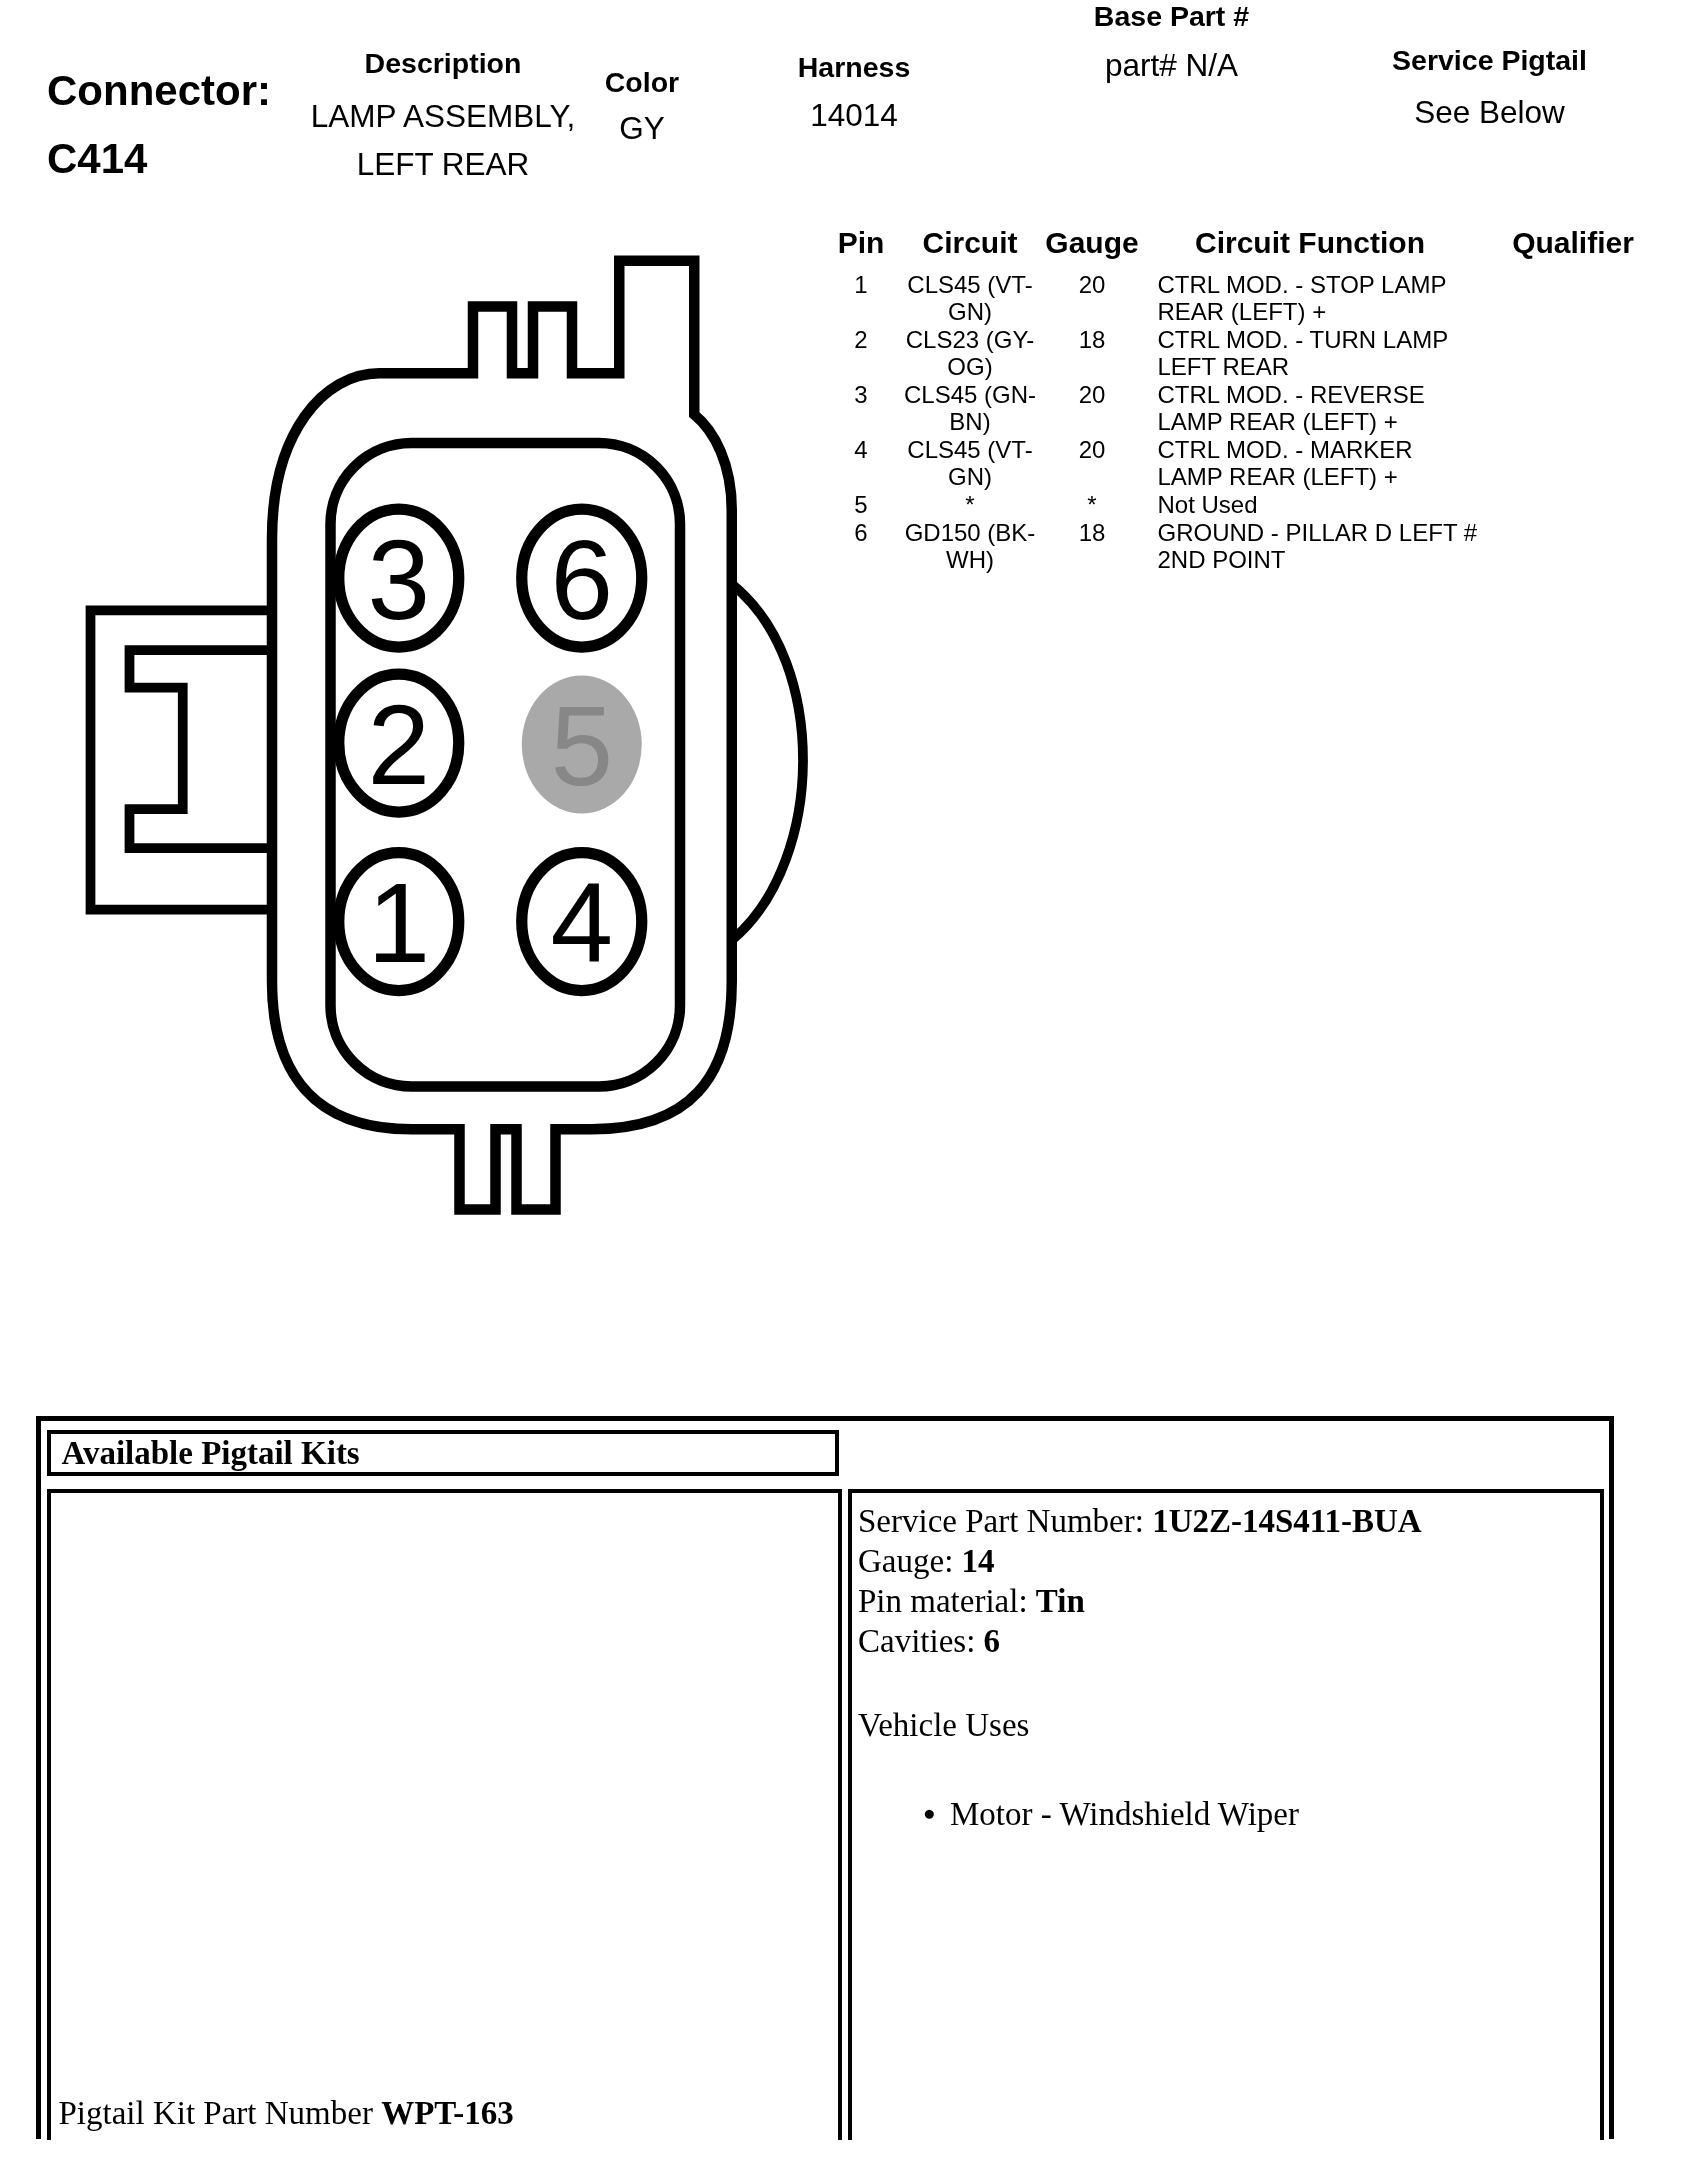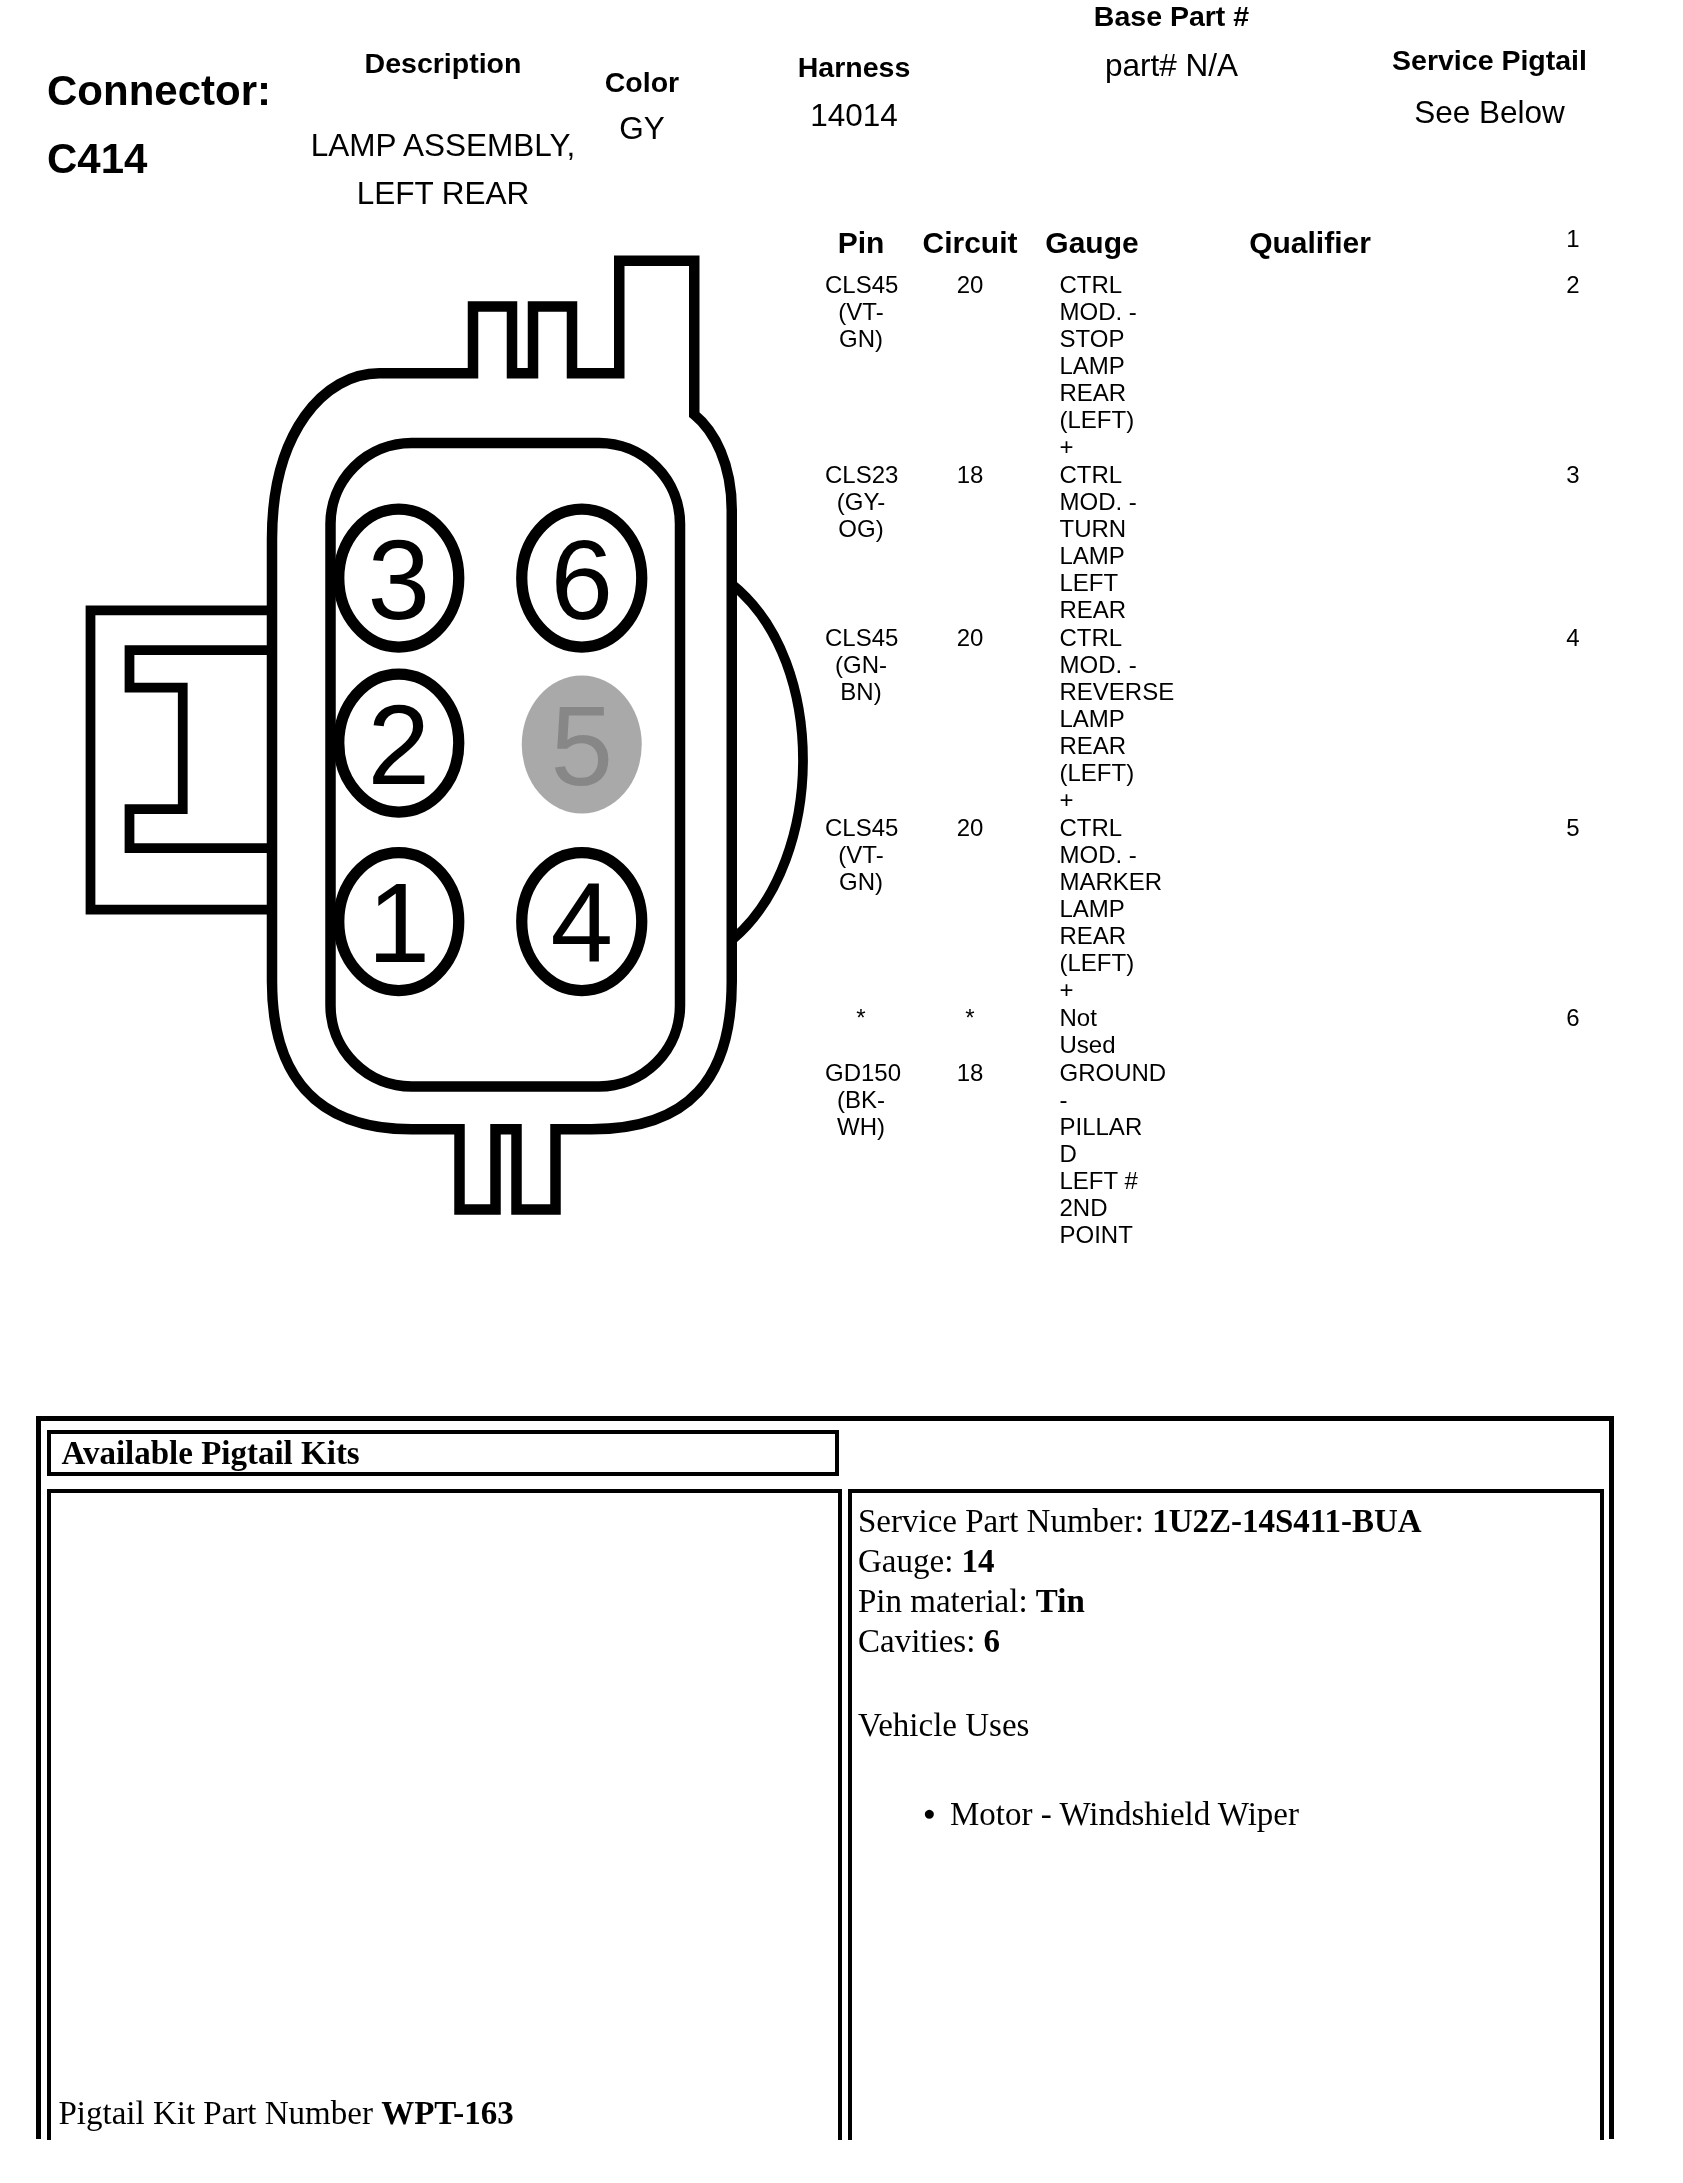--- a/index.html
+++ b/index.html
@@ -50,21 +50,21 @@
 </head>
 <body>
 
 <div class="abs conn-title">
   <div>Connector:</div>
   <div>C414</div>
 </div>
 <div id="header-cols">
     <div class="abs hcol" style="left: 293px; top: 0px; width: 300px;">
       <div class="hlabel" style="margin-top: 47px;">Description</div>
-      <div style="margin-top: 41px;">
+      <div style="margin-top: 12px;">
         <div class="hval">LAMP ASSEMBLY,</div>
         <div class="hval">LEFT REAR</div>
       </div>
     </div>
     <div class="abs hcol" style="left: 567px; top: 0px; width: 150px;">
       <div class="hlabel" style="margin-top: 66px;">Color</div>
       <div style="margin-top: 4.5px;">
         <div class="hval">GY</div>
       </div>
     </div>
@@ -86,20 +86,21 @@
         <div class="hval">See Below</div>
       </div>
     </div>
   </div>
 
 <div class="abs pin-table">
   <div class="pt-grid" id="pt-grid">
       <div class="pt-head c-center">Pin</div>
       <div class="pt-head c-center">Circuit</div>
       <div class="pt-head c-center">Gauge</div>
+      <div class="pt-head c-center">Circuit Function</div>
       <div class="pt-head c-center">Qualifier</div>
       <div class="pt-cell c-center">1</div>
       <div class="pt-cell c-center">
         <div>CLS45 (VT-</div>
         <div>GN)</div>
       </div>
       <div class="pt-cell c-center">20</div>
       <div class="pt-cell c-func">
         <div>CTRL MOD. - STOP LAMP</div>
         <div>REAR (LEFT) +</div>

